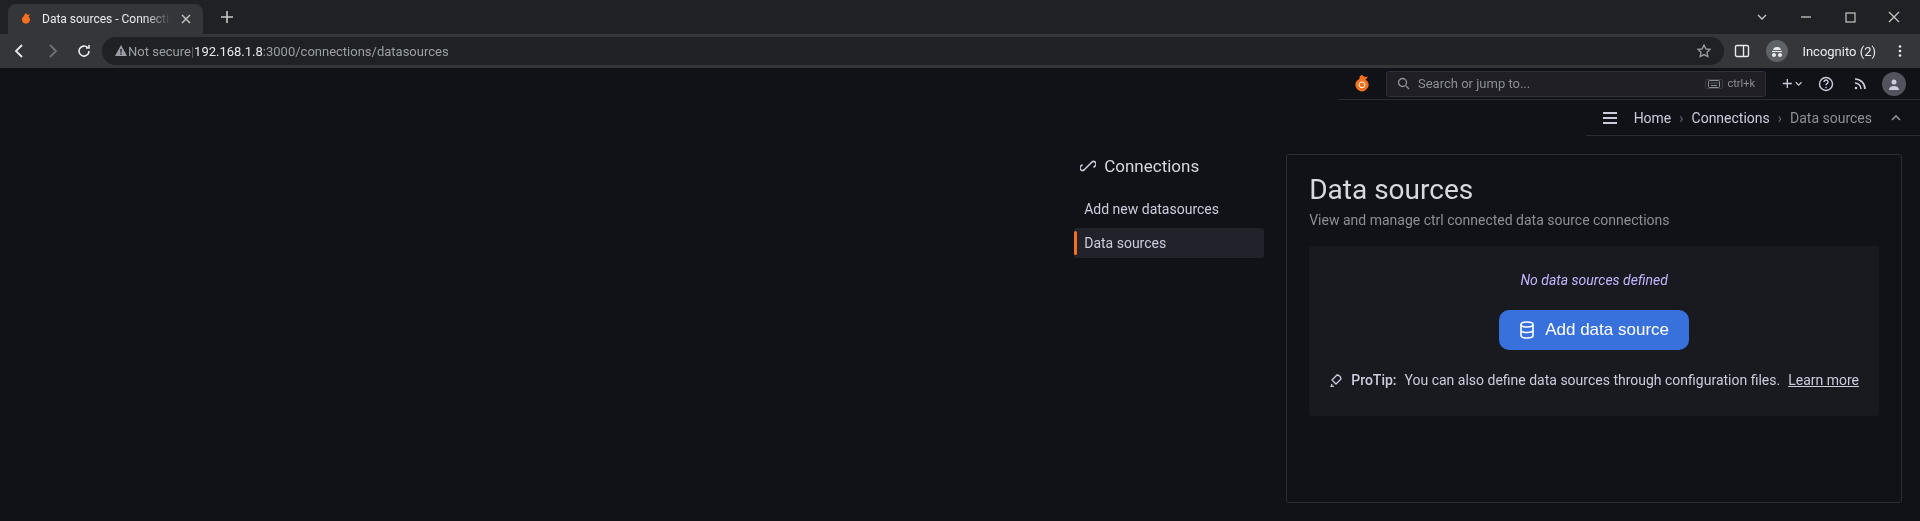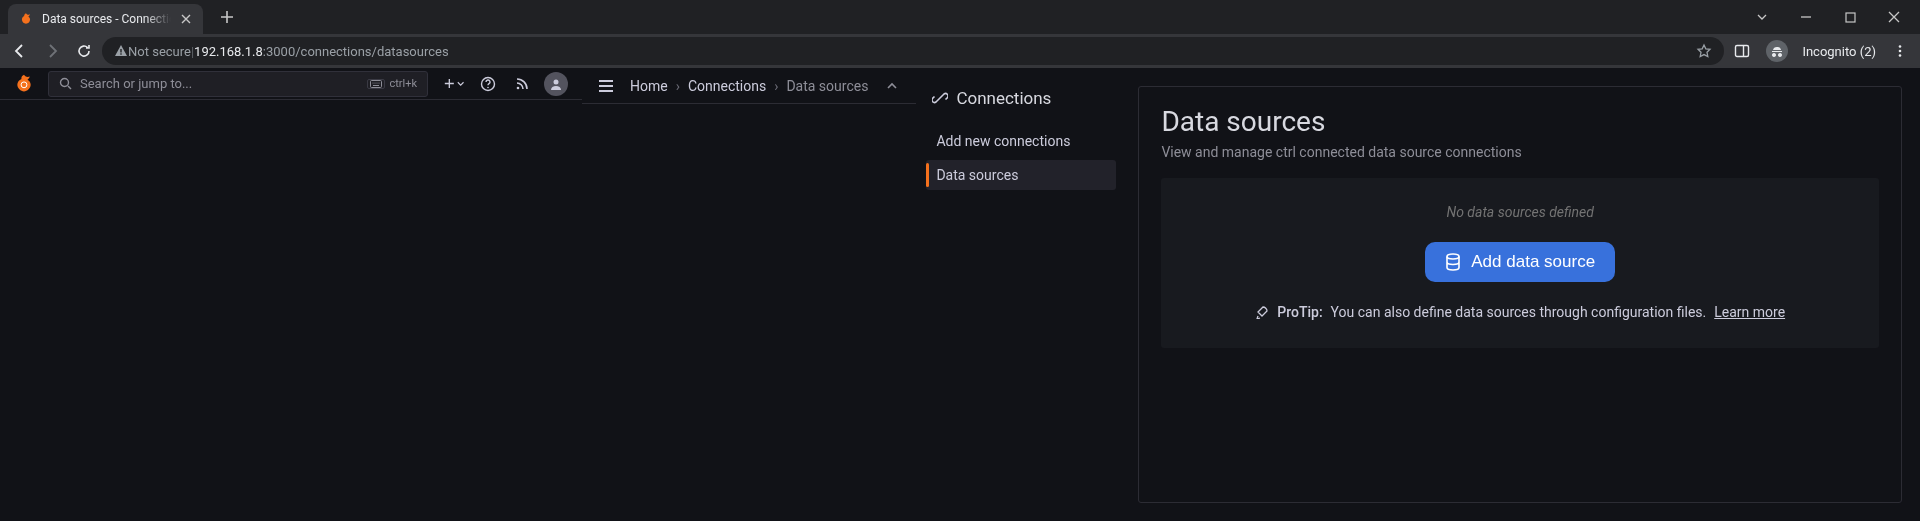--- a/index.html
+++ b/index.html
@@ -115,23 +115,24 @@
     display:flex; align-items:center; justify-content:center;
   }
   .chrome-icon-btn {
     width:28px; height:28px;
     display:flex; align-items:center; justify-content:center;
     color:#e8eaed; cursor:pointer;
   }
 
   
   .app {
-    display:flex; flex-direction:row;
+    display:flex; flex-direction:column;
     height: calc(521px - 68px);
     background:#111217;
+    align-items:flex-end;
   }
   .top-bar {
     height: 32px;
     background:#111217;
     border-bottom:1px solid #2c2c34;
     display:flex;
     align-items:center;
     padding: 0 12px;
     gap:12px;
   }
@@ -274,21 +275,21 @@
   .empty-panel {
     margin-top:18px;
     background:#181a1f;
     border-radius:3px;
     padding: 26px 20px 28px;
     display:flex; flex-direction:column; align-items:center;
     gap:22px;
   }
   .empty-text {
     font-style:italic;
-    color:#737373;
+    color:#c4b5fd;
     font-size:14px;
   }
   .primary-btn {
     display:flex; align-items:center; gap:10px;
     background:#3871dc;
     color:#fff;
     font-size:17px;
     padding: 10px 20px;
     border-radius:10px;
     cursor:pointer;
@@ -503,21 +504,21 @@
     <aside class="sidebar">
       <div class="sidebar-title">
         <span>
           <svg width="16" height="16" viewBox="0 0 16 16">
               <path fill="none" stroke="#ccccdc" stroke-width="1.6" d="M6 10l-2 2a2.5 2.5 0 0 1-3.5-3.5l2-2M10 6l2-2a2.5 2.5 0 0 1 3.5 3.5l-2 2M6 10l4-4"></path>
             </svg>
         </span>
         <span>Connections</span>
       </div>
       <div class="side-item">
-        <span>Add new connections</span>
+        <span>Add new datasources</span>
       </div>
       <div class="side-item active">
         <span>Data sources</span>
       </div>
     </aside>
 
     <main class="main">
       <div class="page">
         <h1 class="page-title">Data sources</h1>
         <div class="page-subtitle">View and manage ctrl connected data source connections</div>

